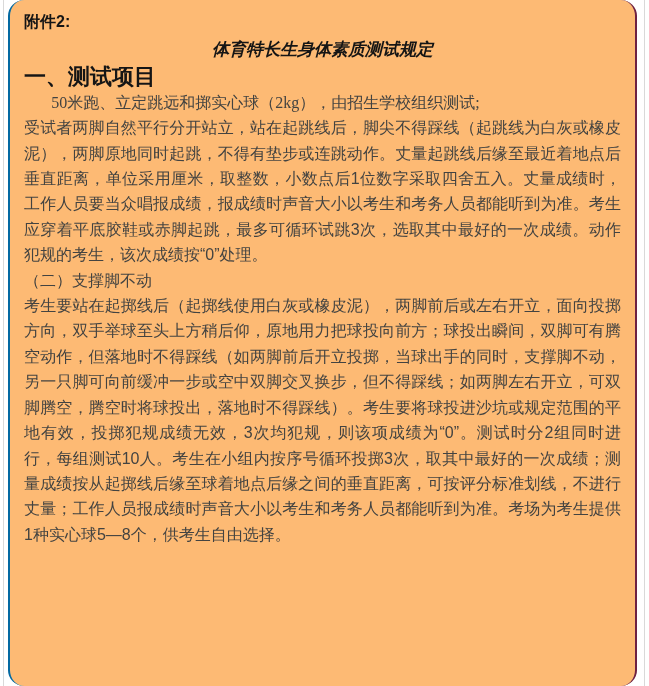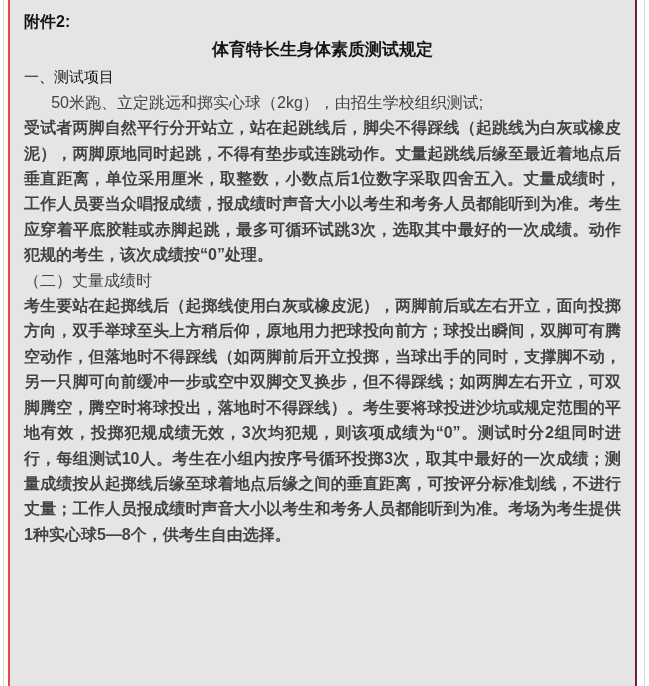--- a/index.html
+++ b/index.html
@@ -25,65 +25,67 @@
   .edge-line.left  { left: 3px; }
   .edge-line.right { right: 4px; }
 
   .doc {
     position: absolute;
     top: 0;
     bottom: 0;
     left: 8px;
     right: 12px;
     box-sizing: border-box;
-    background: #e5e5e5;
-    border-left: 2px solid #ef4444;
+    background: #fdba74;
+    border-left: 2px solid #0369a1;
     border-right: 2px solid #6e2142;
     padding: 9px 14px 0 14px;
     color: #434341;
     font-size: 16px;
     line-height: 25.4px;
     overflow: hidden;
+    border-radius: 16px;
   }
   .doc p, .doc h1, .doc h2 {
     margin: 0;
     padding: 0;
     text-align: justify;
   }
   .attach {
     font-weight: bold;
     color: #151515;
     padding-left: 13px;
   }
   .title {
     text-align: center !important;
     font-weight: bold;
     color: #151515;
     font-size: 17px;
     line-height: 27px;
     margin: 2px 0 1px 0 !important;
+    font-style: italic;
   }
   .sec-heading {
-    font-weight: normal;
+    font-weight: bold;
     color: #151515;
-    font-size: 15px;
+    font-size: 22px;
     padding-left: 13px;
   }
   .p-project {
     text-indent: 1.7em;
+    font-family: Liberation Serif, serif;
   }
   .p-intro {
     text-indent: 1em;
   }
   .sub-heading {
     padding-left: 5px;
   }
   .p-body {
     text-indent: 0;
-    font-weight: bold;
   }
 </style>
 </head>
 <body>
 
 <div class="viewport">
   <div class="edge-line left"></div>
   <div class="edge-line right"></div>
 
   <div class="doc">
@@ -93,17 +95,17 @@
 
     <h2 class="sec-heading">一、测试项目</h2>
 
     <p class="p-project">50米跑、立定跳远和掷实心球（2kg），由招生学校组织测试;</p>
 
 
 
 
     <p class="p-body">受试者两脚自然平行分开站立，站在起跳线后，脚尖不得踩线（起跳线为白灰或橡皮泥），两脚原地同时起跳，不得有垫步或连跳动作。丈量起跳线后缘至最近着地点后垂直距离，单位采用厘米，取整数，小数点后1位数字采取四舍五入。丈量成绩时，工作人员要当众唱报成绩，报成绩时声音大小以考生和考务人员都能听到为准。考生应穿着平底胶鞋或赤脚起跳，最多可循环试跳3次，选取其中最好的一次成绩。动作犯规的考生，该次成绩按“0”处理。</p>
 
-    <p class="sub-heading">（二）丈量成绩时</p>
+    <p class="sub-heading">（二）支撑脚不动</p>
 
     <p class="p-body">考生要站在起掷线后（起掷线使用白灰或橡皮泥），两脚前后或左右开立，面向投掷方向，双手举球至头上方稍后仰，原地用力把球投向前方；球投出瞬间，双脚可有腾空动作，但落地时不得踩线（如两脚前后开立投掷，当球出手的同时，支撑脚不动，另一只脚可向前缓冲一步或空中双脚交叉换步，但不得踩线；如两脚左右开立，可双脚腾空，腾空时将球投出，落地时不得踩线）。考生要将球投进沙坑或规定范围的平地有效，投掷犯规成绩无效，3次均犯规，则该项成绩为“0”。测试时分2组同时进行，每组测试10人。考生在小组内按序号循环投掷3次，取其中最好的一次成绩；测量成绩按从起掷线后缘至球着地点后缘之间的垂直距离，可按评分标准划线，不进行丈量；工作人员报成绩时声音大小以考生和考务人员都能听到为准。考场为考生提供1种实心球5—8个，供考生自由选择。</p>
   </div>
 </div>
 
 </body></html>

